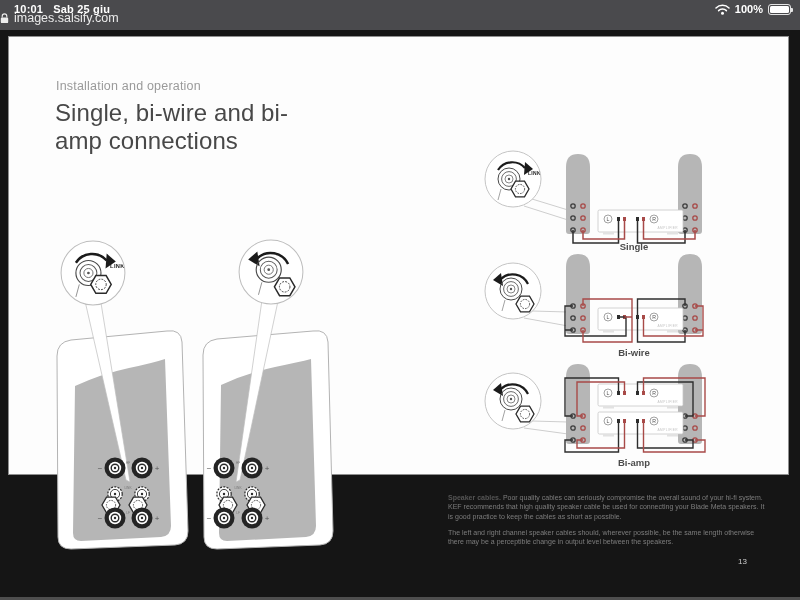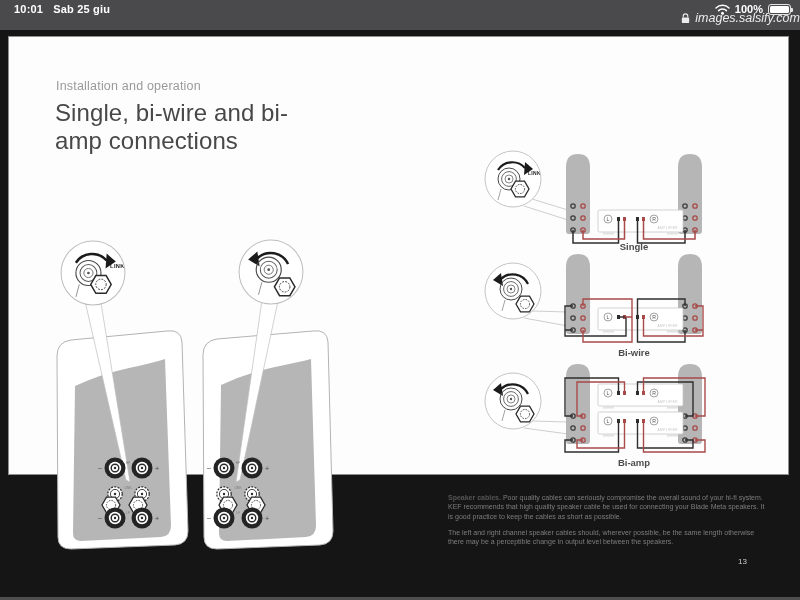--- a/index.html
+++ b/index.html
@@ -13,21 +13,21 @@
   .toolbar{
     position:absolute;left:0;top:0;width:800px;height:30px;
     background:#4a4a4d;
   }
   .status-left{position:absolute;left:14px;top:3px;font-size:11px;font-weight:700;color:#fff;letter-spacing:.2px;}
   .status-left span{margin-right:10px;}
   .status-right{position:absolute;right:9px;top:3px;display:flex;align-items:flex-end;gap:5px;color:#fff;font-size:11px;font-weight:700;}
   .battery{position:relative;width:23px;height:11px;border:1px solid rgba(255,255,255,.85);border-radius:3px;box-sizing:border-box;}
   .battery .fill{position:absolute;left:1px;top:1px;right:1px;bottom:1px;background:#fff;border-radius:1.5px;}
   .battery .nub{position:absolute;right:-3px;top:3px;width:2px;height:4px;background:rgba(255,255,255,.85);border-radius:0 1px 1px 0;}
-  .urlrow{position:absolute;left:0;top:11px;width:100%;text-align:right;font-size:12.5px;color:#ececec;font-style:italic;}
+  .urlrow{position:absolute;left:0;top:11px;width:100%;text-align:left;font-size:12.5px;color:#ececec;}
   .urlrow svg{vertical-align:-1.5px;margin-right:5px;}
   
   .page{
     position:absolute;left:8px;top:36px;width:781px;height:439px;
     background:#fdfdfd;border:1px solid #8f8f8f;box-sizing:border-box;
   }
   .kicker{position:absolute;left:47px;top:42px;font-size:12.5px;color:#9a9a9a;letter-spacing:.2px;}
   .title{position:absolute;left:46px;top:62px;width:265px;font-size:24px;line-height:1.17;color:#484848;letter-spacing:.1px;}
   .art-left{position:absolute;left:32px;top:191px;}
   .art-right{position:absolute;left:457px;top:109px;}

